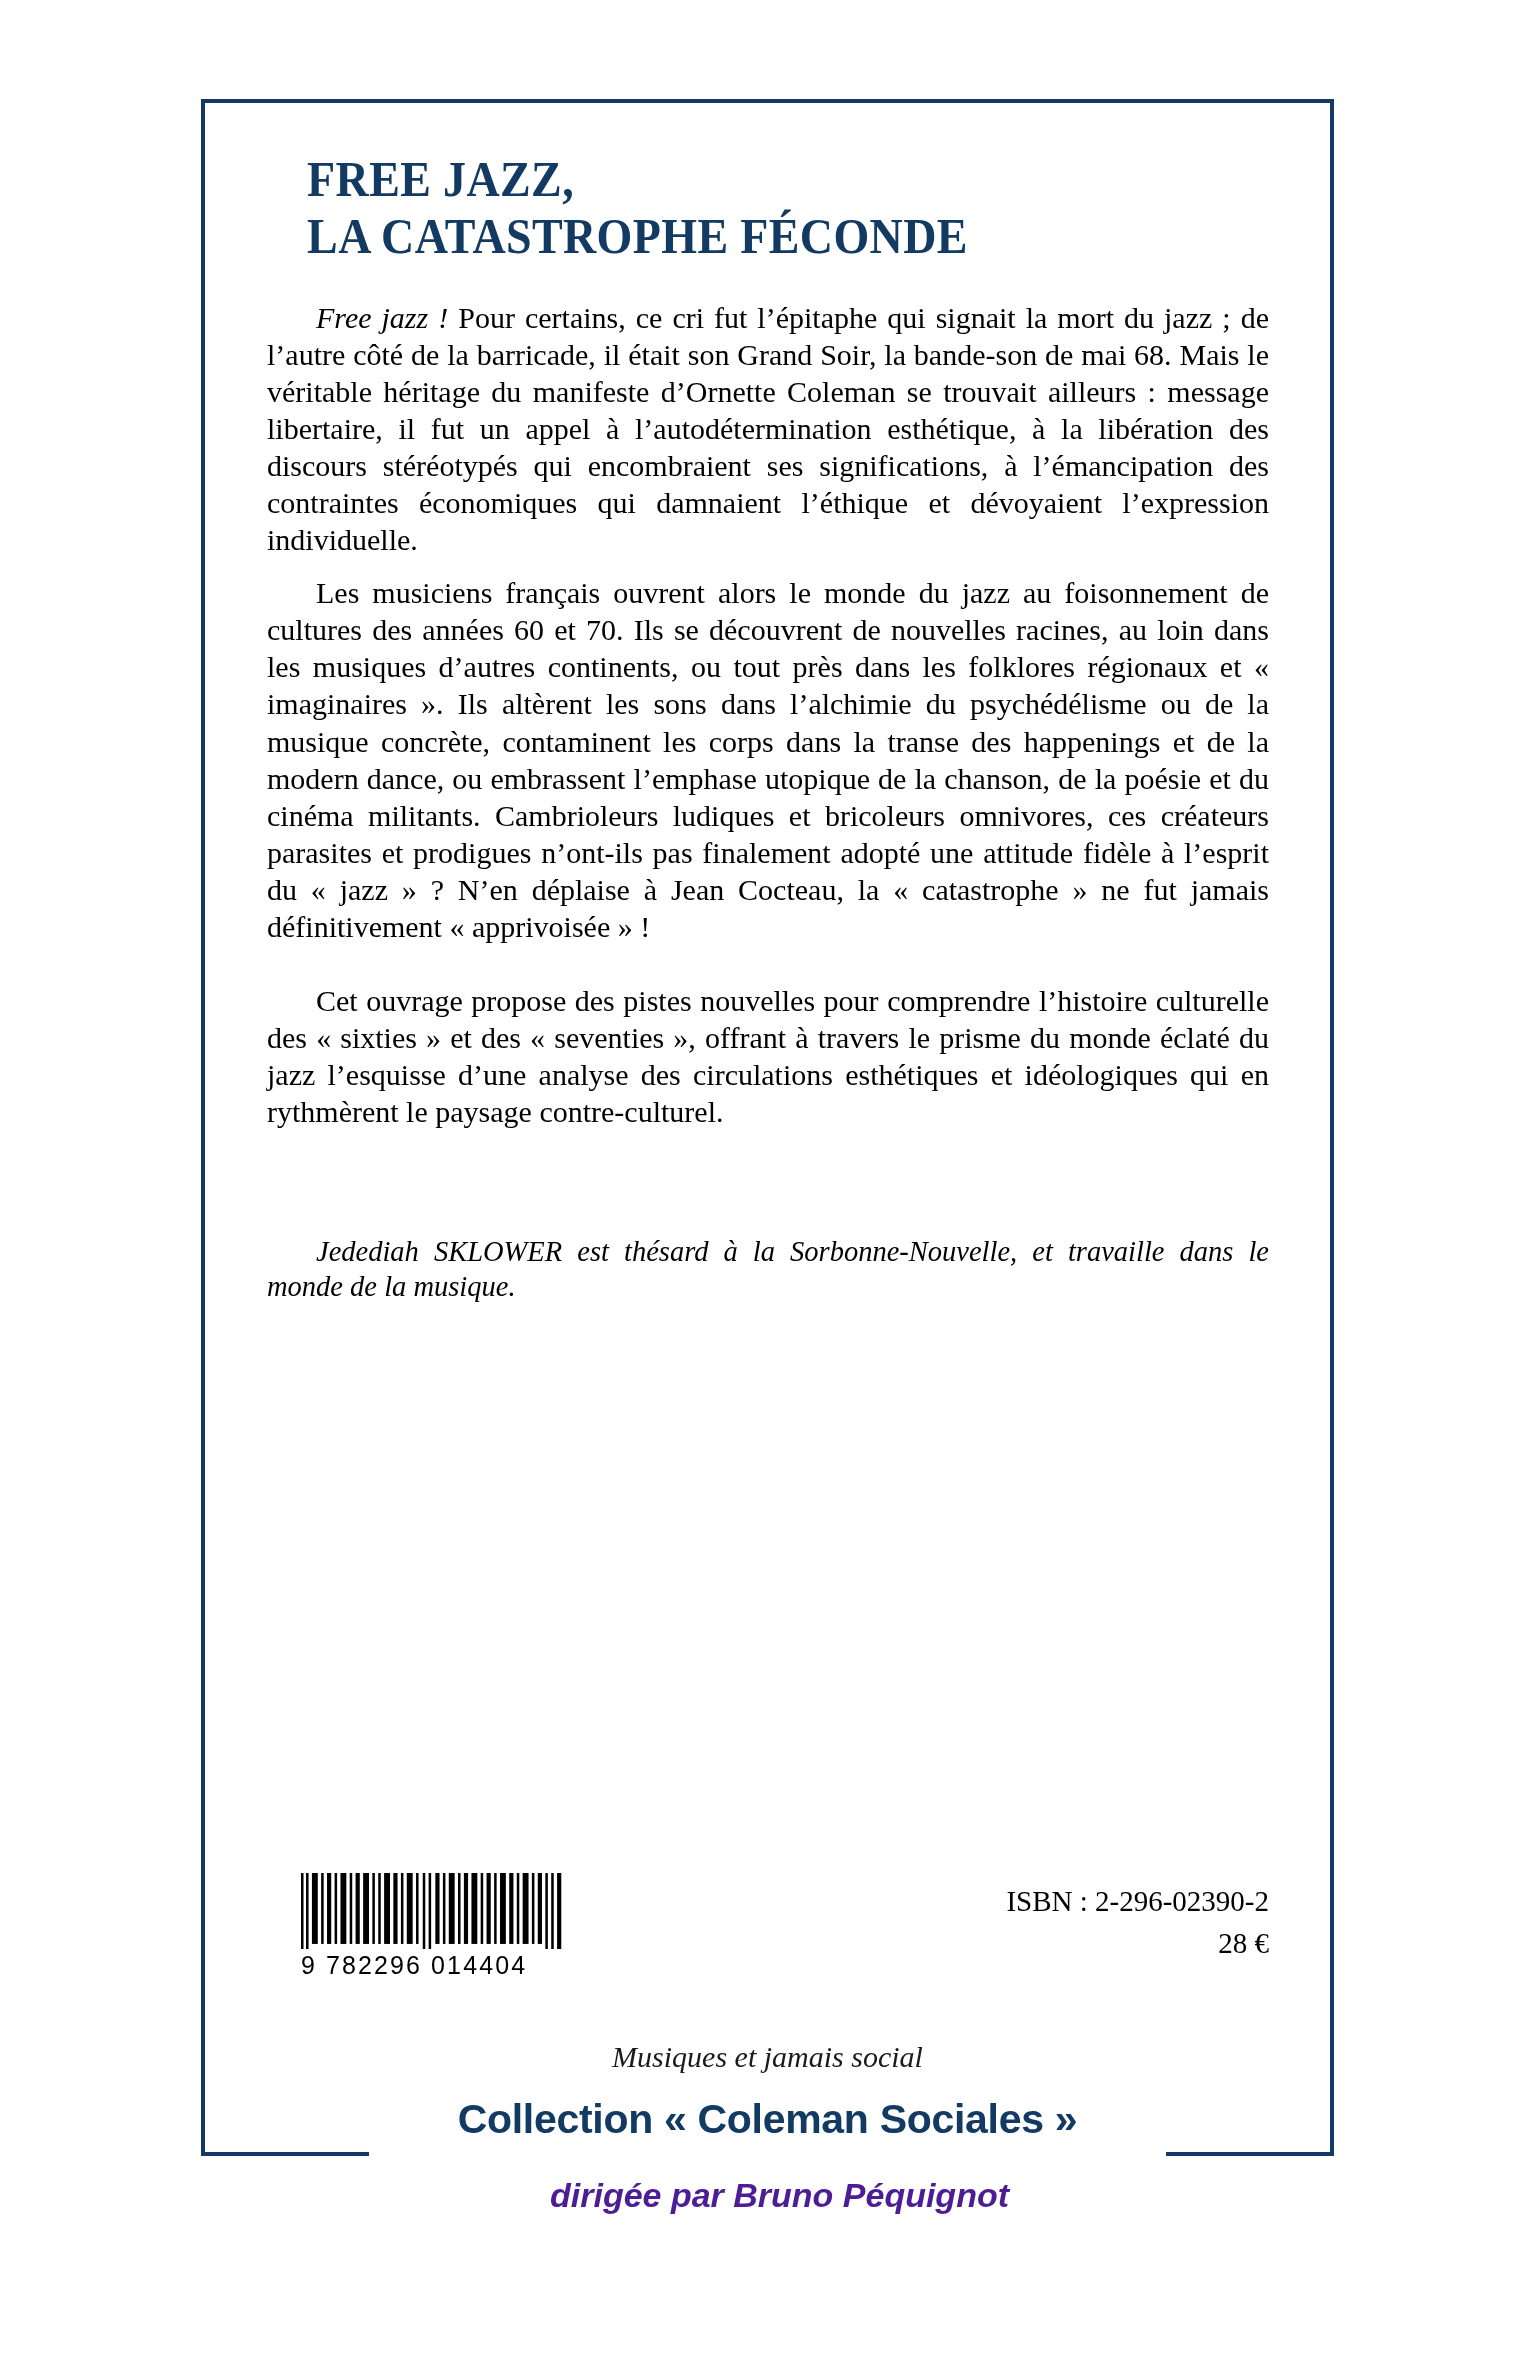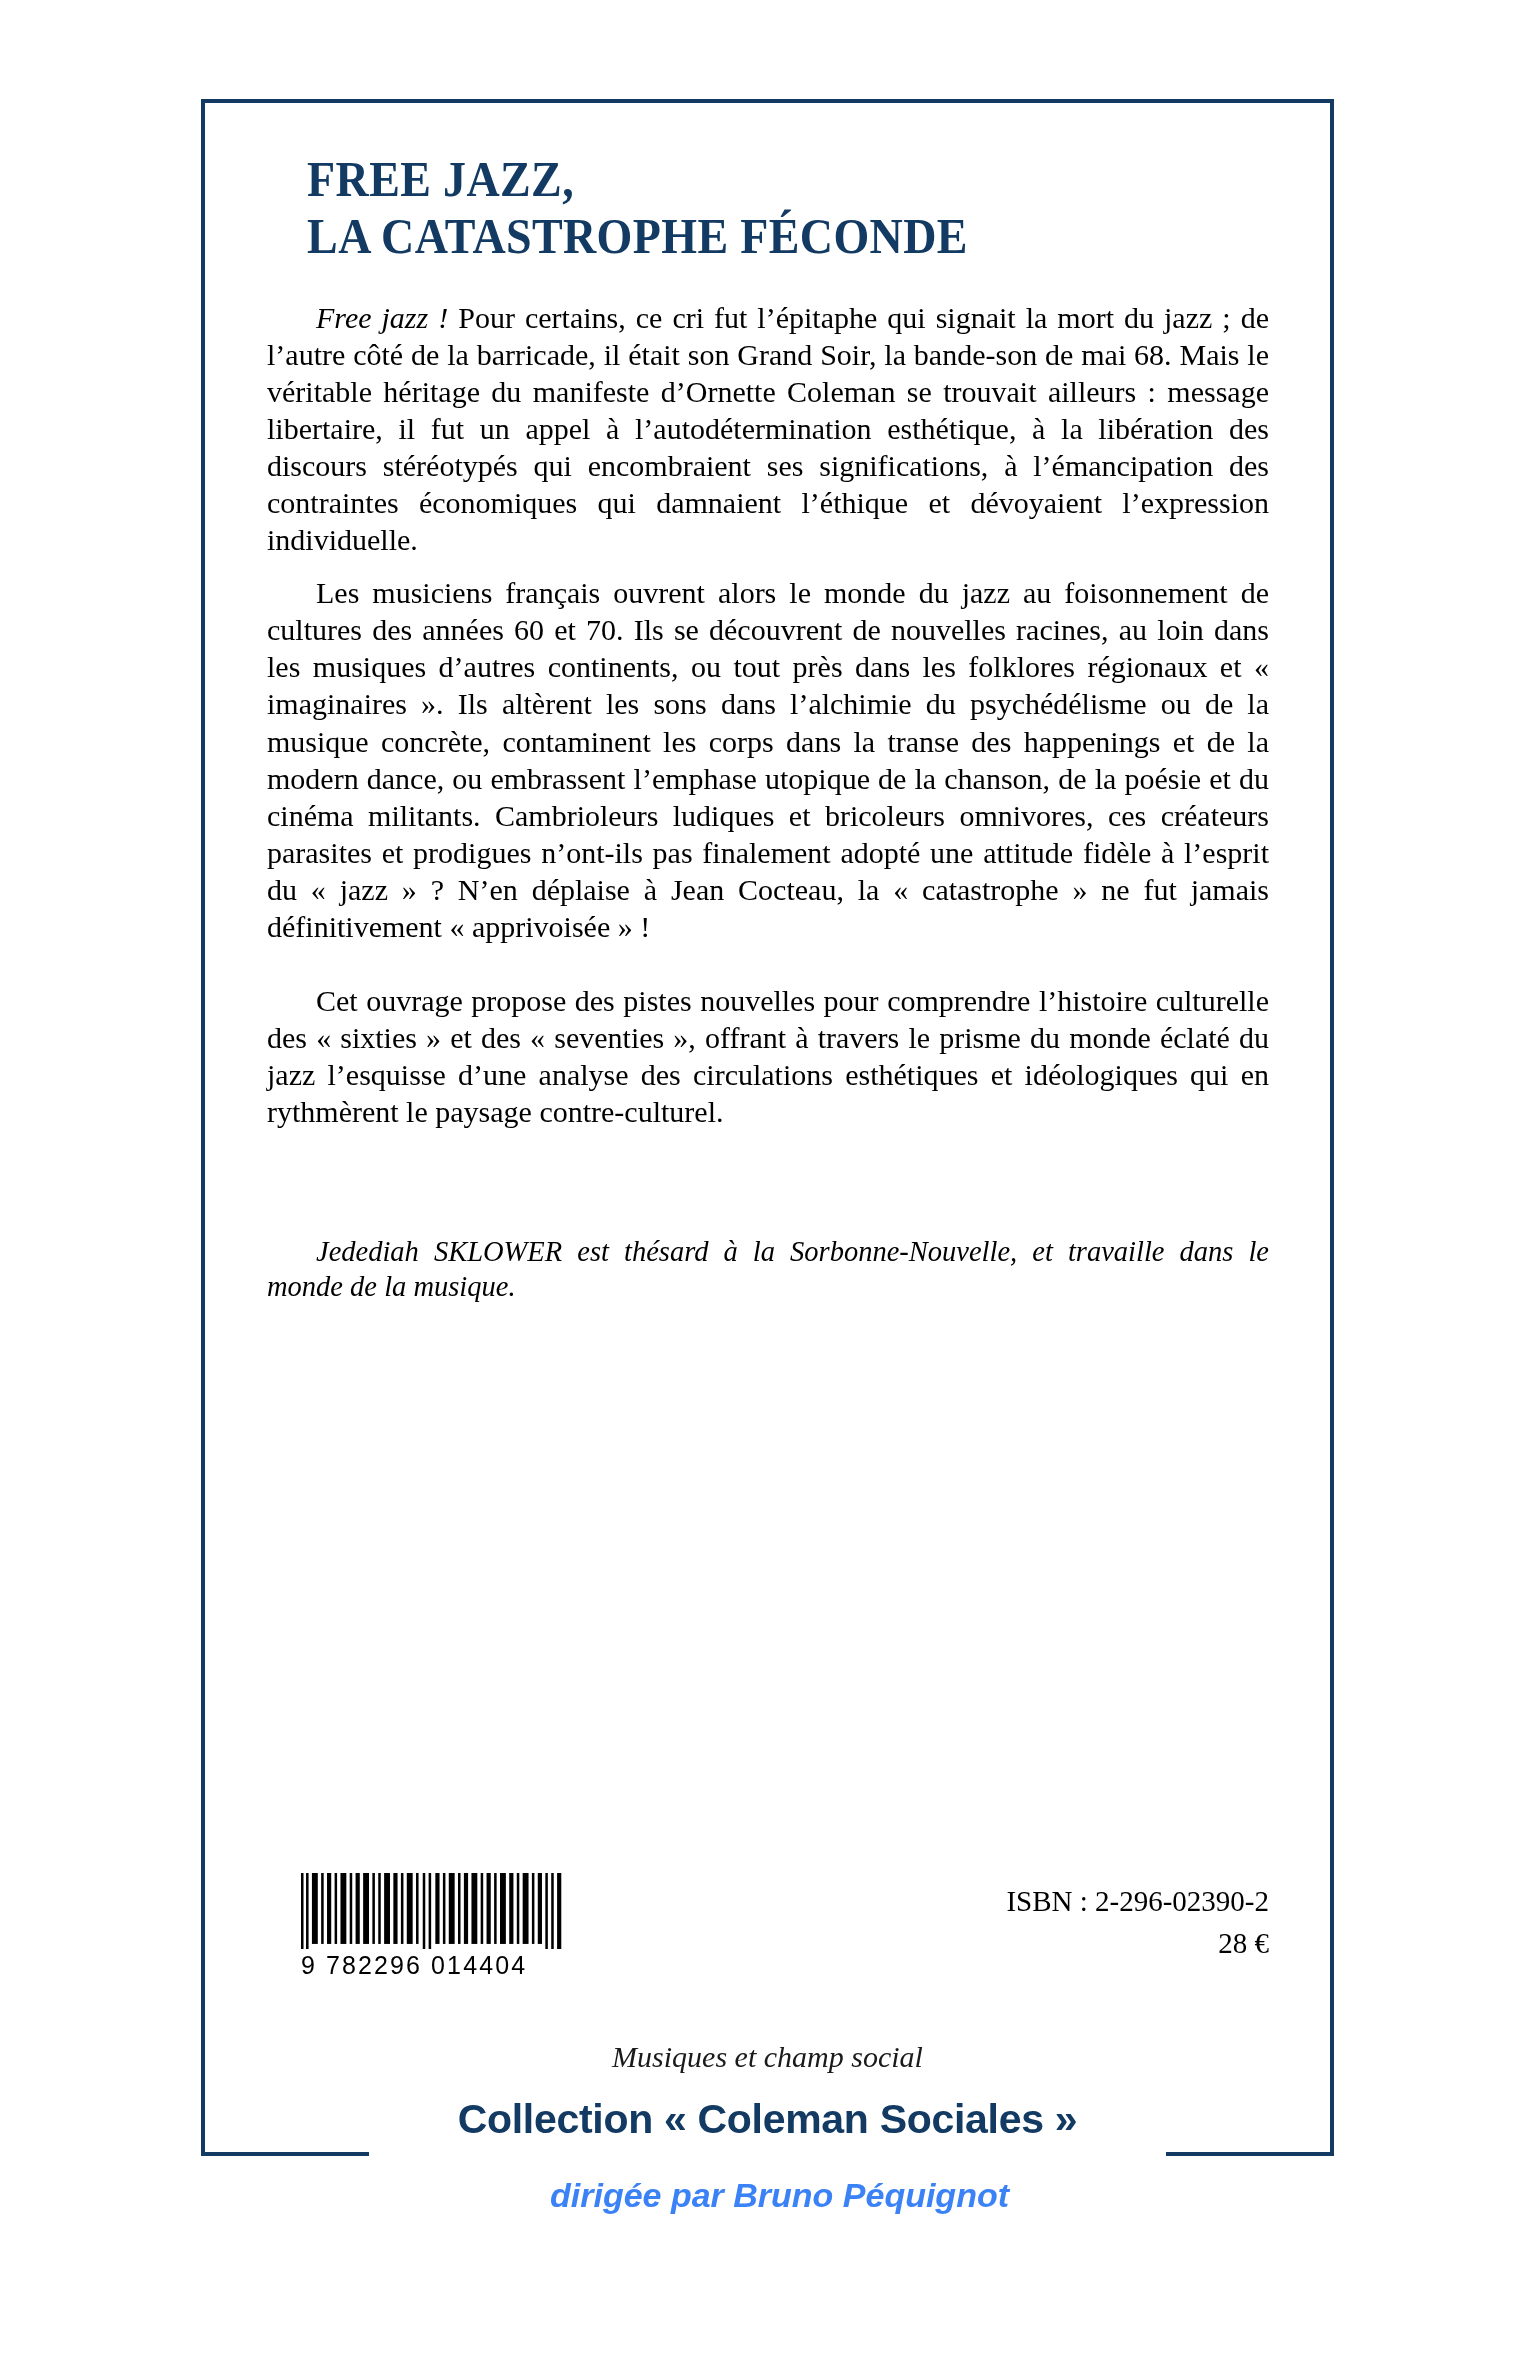--- a/index.html
+++ b/index.html
@@ -153,21 +153,21 @@
   #director-line {
     position: absolute;
     left: 0;
     right: 0;
     top: 2176px;
     text-align: center;
     font-family: "Liberation Sans", sans-serif;
     font-weight: bold;
     font-style: italic;
     font-size: 34px;
-    color: #3b82f6;
+    color: #4c1d95;
     padding-left: 24px;
   }
 </style>
 </head>
 <body>
 
 <div id="cover">
 
   <div class="frame-edge" id="frame-top"></div>
   <div class="frame-edge" id="frame-left"></div>
@@ -239,18 +239,18 @@
       <div id="barcode-digits">9 782296 014404</div>
     </div>
 
     <div id="isbn-block">
       <div>ISBN : 2-296-02390-2</div>
       <div id="price-line">28 €</div>
     </div>
 
   </div>
 
-  <div id="series-label">Musiques et champ social</div>
+  <div id="series-label">Musiques et jamais social</div>
   <div id="collection-line">Collection « Coleman Sociales »</div>
   <div id="director-line">dirigée par Bruno Péquignot</div>
 
 </div>
 
 
 </body></html>

